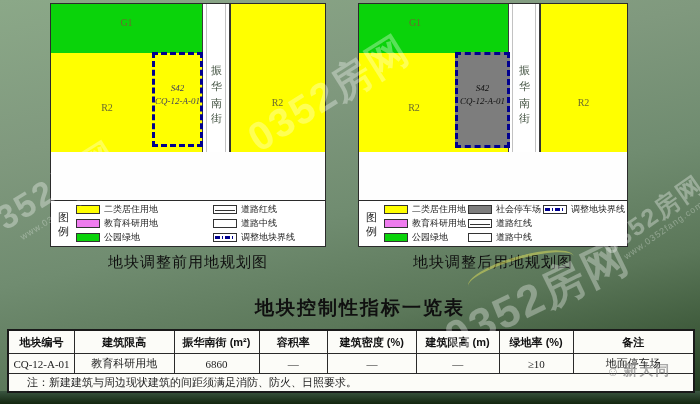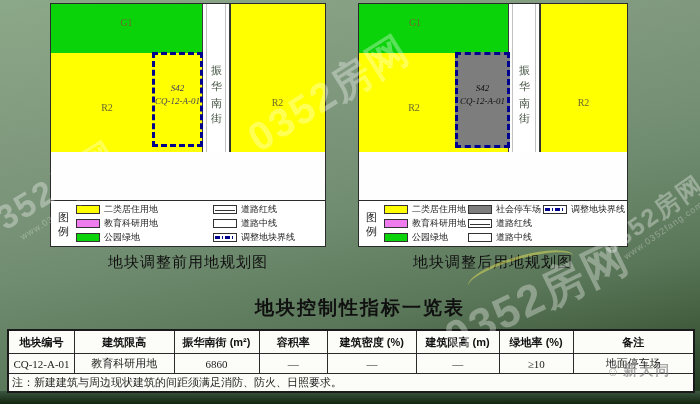--- a/index.html
+++ b/index.html
@@ -37,21 +37,21 @@
   .li-label{font-size:9px;color:#222;font-family:"Liberation Serif","DejaVu Serif",serif;white-space:nowrap;}
   .caption{position:absolute;top:253px;text-align:center;font-weight:normal;font-size:15px;color:#101010;letter-spacing:1px;z-index:1;}
   #caption-before{left:50px;width:276px;}
   #caption-after{left:358px;width:270px;}
   .table-title{position:absolute;top:295px;left:150px;width:420px;text-align:center;font-weight:bold;font-size:19px;color:#101010;letter-spacing:2px;z-index:1;}
   .ctrl-table{position:absolute;left:7px;top:329px;width:688px;border-collapse:collapse;background:#fcfcf8;
     border:2px solid #1a1a1a;z-index:1;table-layout:fixed;}
   .ctrl-table th,.ctrl-table td{border:1px solid #2a2a2a;text-align:center;padding:0 2px;overflow:hidden;}
   .ctrl-table th{font-size:11px;font-weight:bold;height:22px;color:#111;}
   .ctrl-table td{font-size:11px;height:19px;color:#222;font-family:"Liberation Serif","DejaVu Serif",serif;}
-  .ctrl-table td.note-cell{text-align:left;padding-left:3px;height:17px;}
+  .ctrl-table td.note-cell{text-align:left;padding-left:18px;height:17px;}
   .wm{position:absolute;transform:rotate(-32deg);color:rgba(255,255,255,0.33);font-weight:bold;
     white-space:nowrap;pointer-events:none;z-index:5;letter-spacing:2px;text-align:center;}
   .wm .url{display:block;font-size:9px;font-weight:normal;letter-spacing:1px;color:rgba(255,255,255,0.30);margin-top:-3px;}
   #wm-left{left:-28px;top:168px;font-size:34px;}
   #wm-map1{left:238px;top:66px;font-size:40px;}
   #wm-bottom{left:438px;top:268px;font-size:44px;transform:rotate(-26deg);}
   #wm-right{left:596px;top:198px;font-size:25px;transform:rotate(-35deg);}
   .swoosh{position:absolute;left:466px;top:256px;width:110px;height:28px;border-top:3px solid rgba(225,225,90,0.5);
     border-radius:50%;transform:rotate(-16deg);z-index:5;pointer-events:none;}
   #wm-corner{position:absolute;left:606px;top:362px;z-index:6;display:flex;align-items:center;gap:2px;

